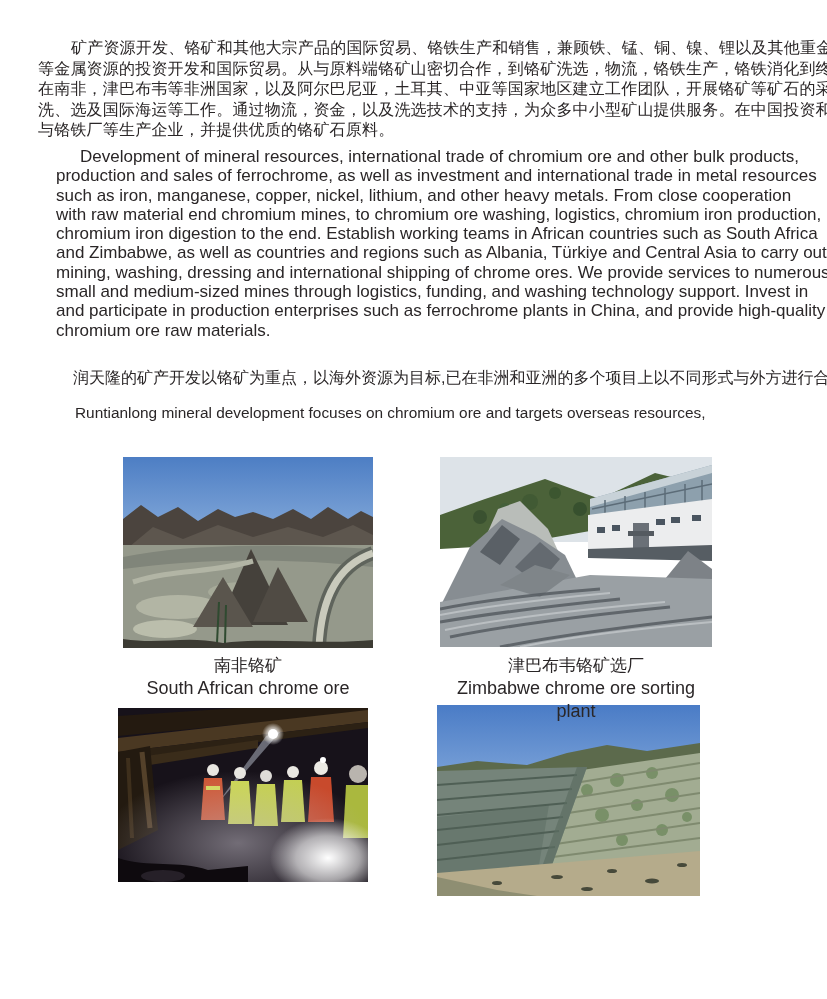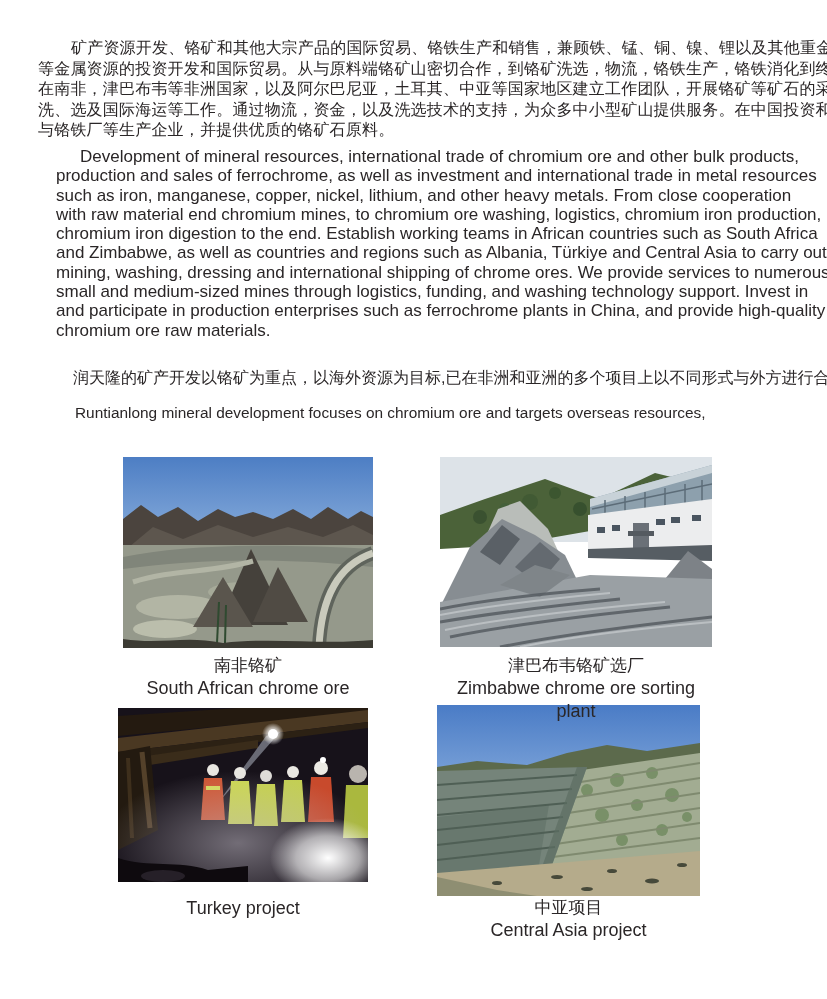--- a/index.html
+++ b/index.html
@@ -235,20 +235,15 @@
 
   <div class="caption cap-2">
     <div class="zh">津巴布韦铬矿选厂</div>
     <div class="en">Zimbabwe chrome ore sorting plant</div>
   </div>
   <div class="caption cap-1">
     <div class="zh">南非铬矿</div>
     <div class="en">South African chrome ore</div>
   </div>
   <div class="caption cap-3">
-    <div class="en">Turkey project</div>
-  </div>
-  <div class="caption cap-4">
-    <div class="zh">中亚项目</div>
-    <div class="en">Central Asia project</div>
   </div>
 
 </div>
 
 </body></html>

